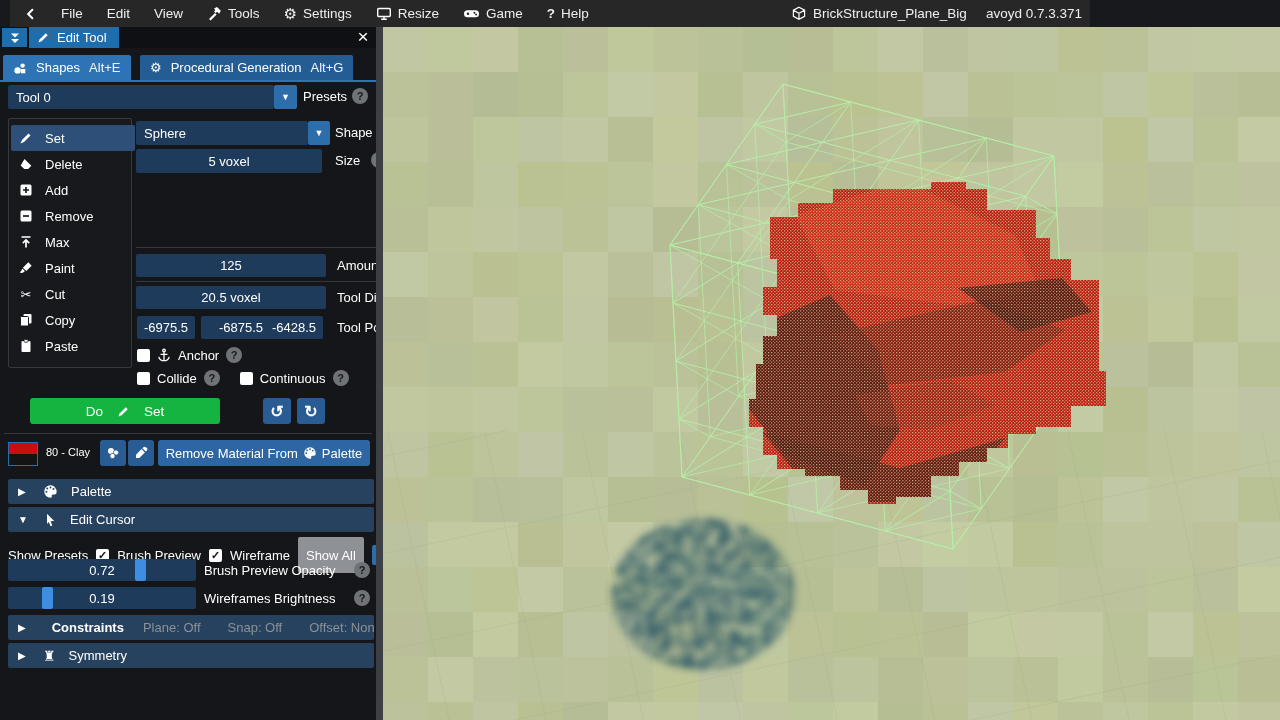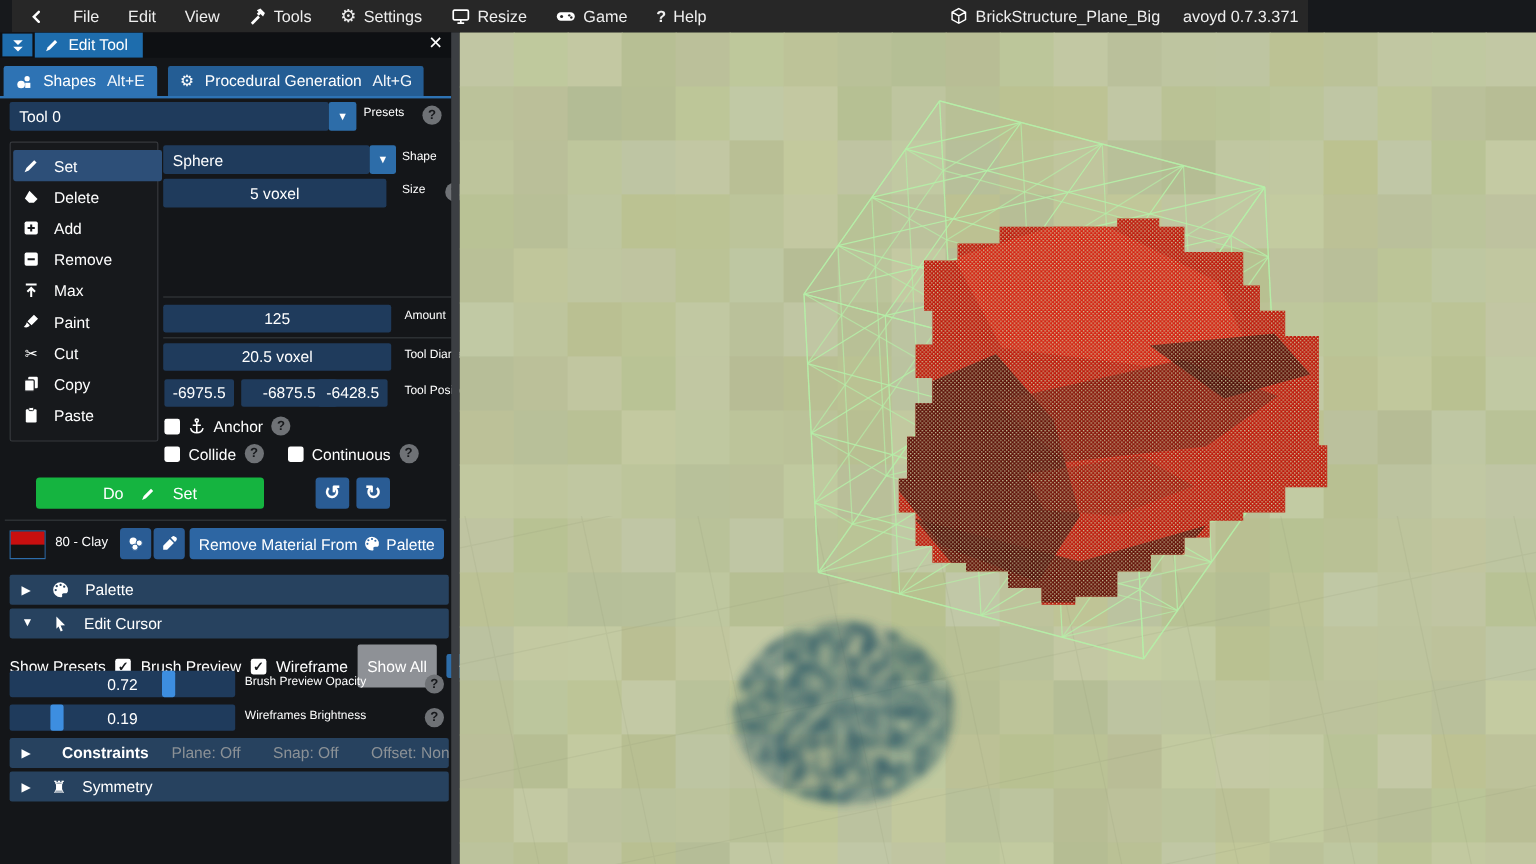--- a/index.html
+++ b/index.html
@@ -25,21 +25,21 @@
   .field{background:#1f3b5c;border-radius:2px;display:flex;align-items:center;color:#fff;}
   .field.center{justify-content:center;}
   .field .pad{padding-left:8px;}
   .combo-btn{background:#2d6da9;border-radius:2px;display:flex;align-items:center;justify-content:center;font-size:9px;color:#fff;}
   .helpc{width:16px;height:16px;border-radius:50%;background:#6f7276;color:#17191c;font-size:11px;font-weight:bold;
     display:inline-flex;align-items:center;justify-content:center;flex:0 0 auto;}
   .toollist{left:8px;top:91px;width:122px;height:248px;background:#17191c;border:1px solid #36393d;border-radius:2px;}
   .titem{position:absolute;left:2px;width:116px;height:26px;display:flex;align-items:center;gap:12px;padding-left:8px;border-radius:2px;}
   .titem.sel{background:#2d4f78;}
   .ticon{width:14px;display:flex;justify-content:center;}
-  .rlabel{position:absolute;white-space:nowrap;font-size:10px;}
+  .rlabel{position:absolute;white-space:nowrap;font-size:13px;}
   .sep{position:absolute;height:1px;background:#34373b;}
   .dobtn{left:30px;top:371px;width:190px;height:26px;background:#15b440;border-radius:3px;display:flex;align-items:center;justify-content:center;gap:14px;font-size:13.5px;}
   .sqbtn{width:28px;height:26px;background:#2a5c94;border-radius:3px;display:flex;align-items:center;justify-content:center;font-size:16px;font-weight:bold;}
   .swatch{left:8px;top:415px;width:30px;height:24px;border:1px solid #2d6da9;box-sizing:border-box;}
   .swatch .t{height:50%;background:#c80f0f;}
   .swatch .b{height:50%;background:#141414;}
   .smallbtn{width:26px;height:26px;background:#2a5c94;border-radius:3px;display:flex;align-items:center;justify-content:center;}
   .bigbtn{left:158px;top:413px;width:212px;height:26px;background:#2d66a3;border-radius:3px;display:flex;align-items:center;justify-content:center;gap:5px;font-size:13px;white-space:nowrap;}
   .secbar{left:8px;top:0;width:366px;height:25px;background:#27425f;border-radius:2px;display:flex;align-items:center;gap:13px;padding-left:10px;box-sizing:border-box;overflow:hidden;white-space:nowrap;}
   .tri{font-size:10px;width:12px;}

